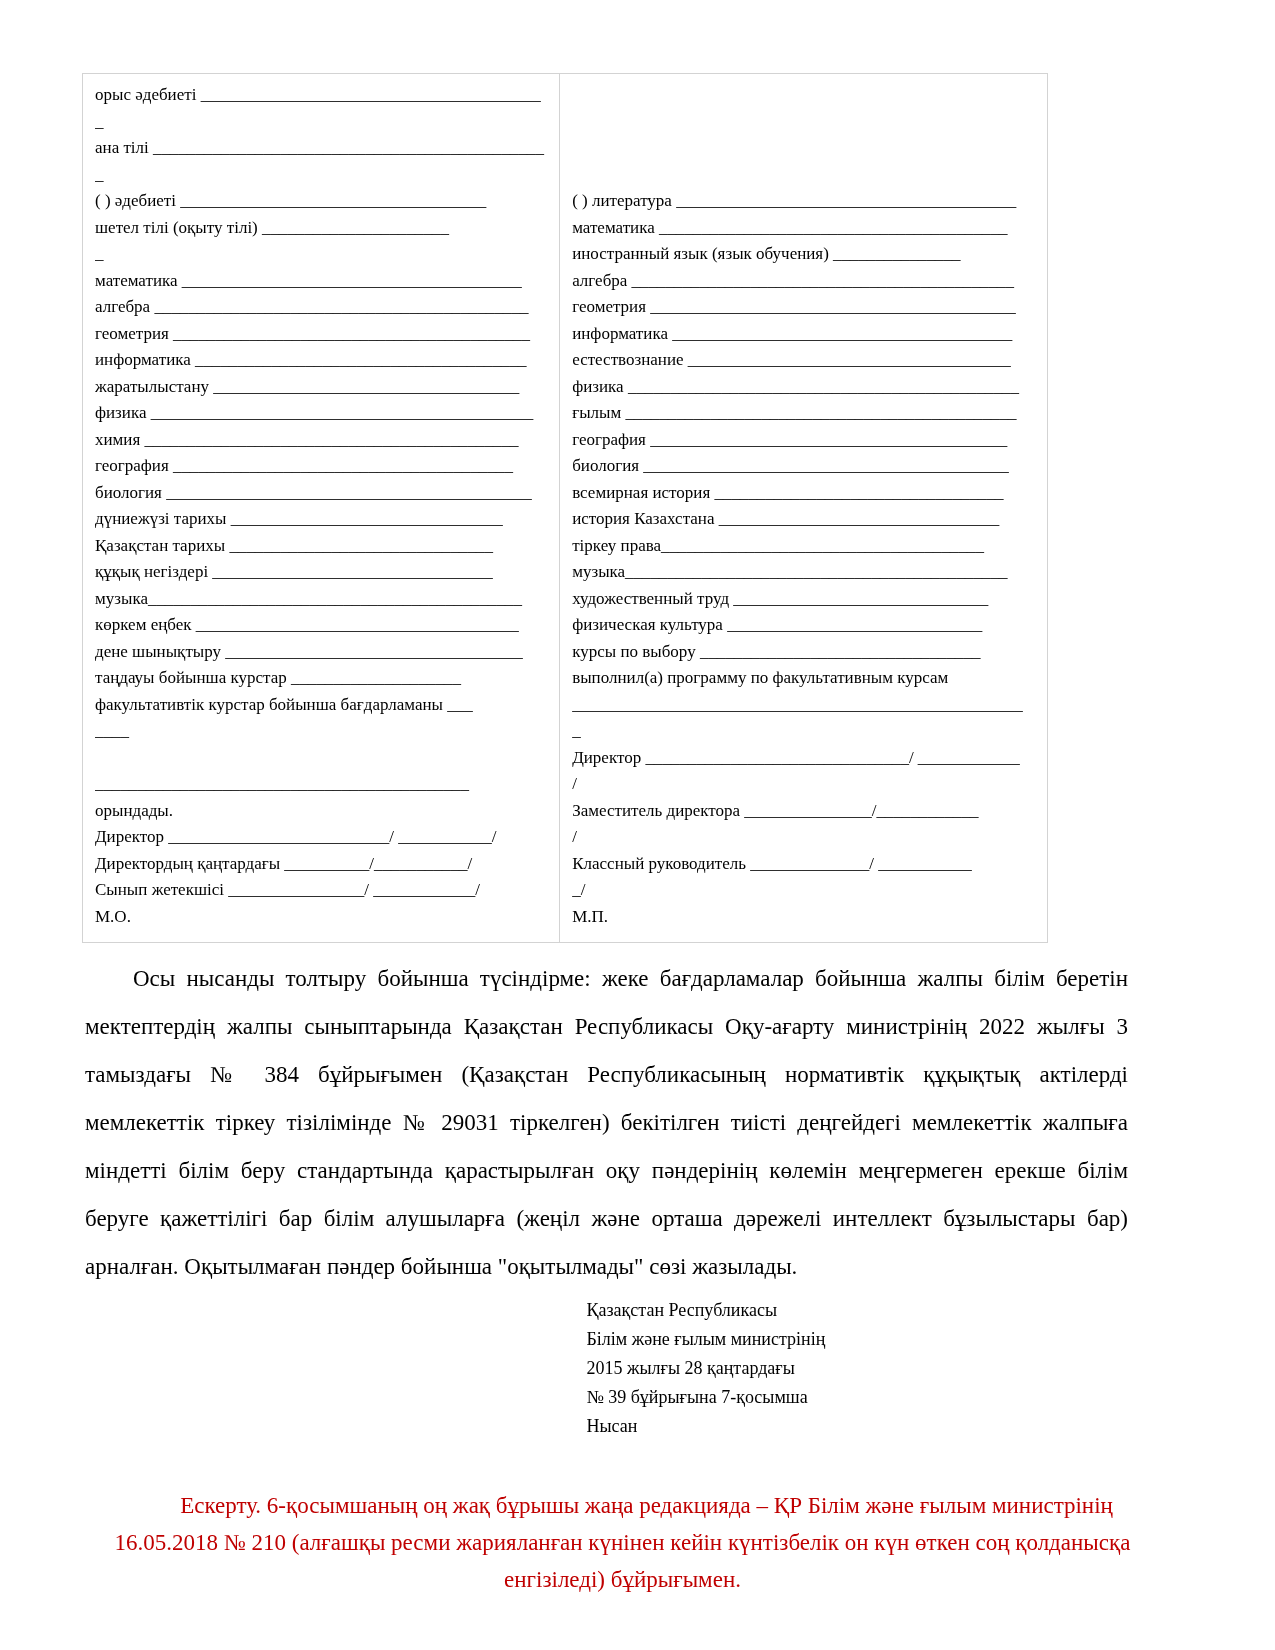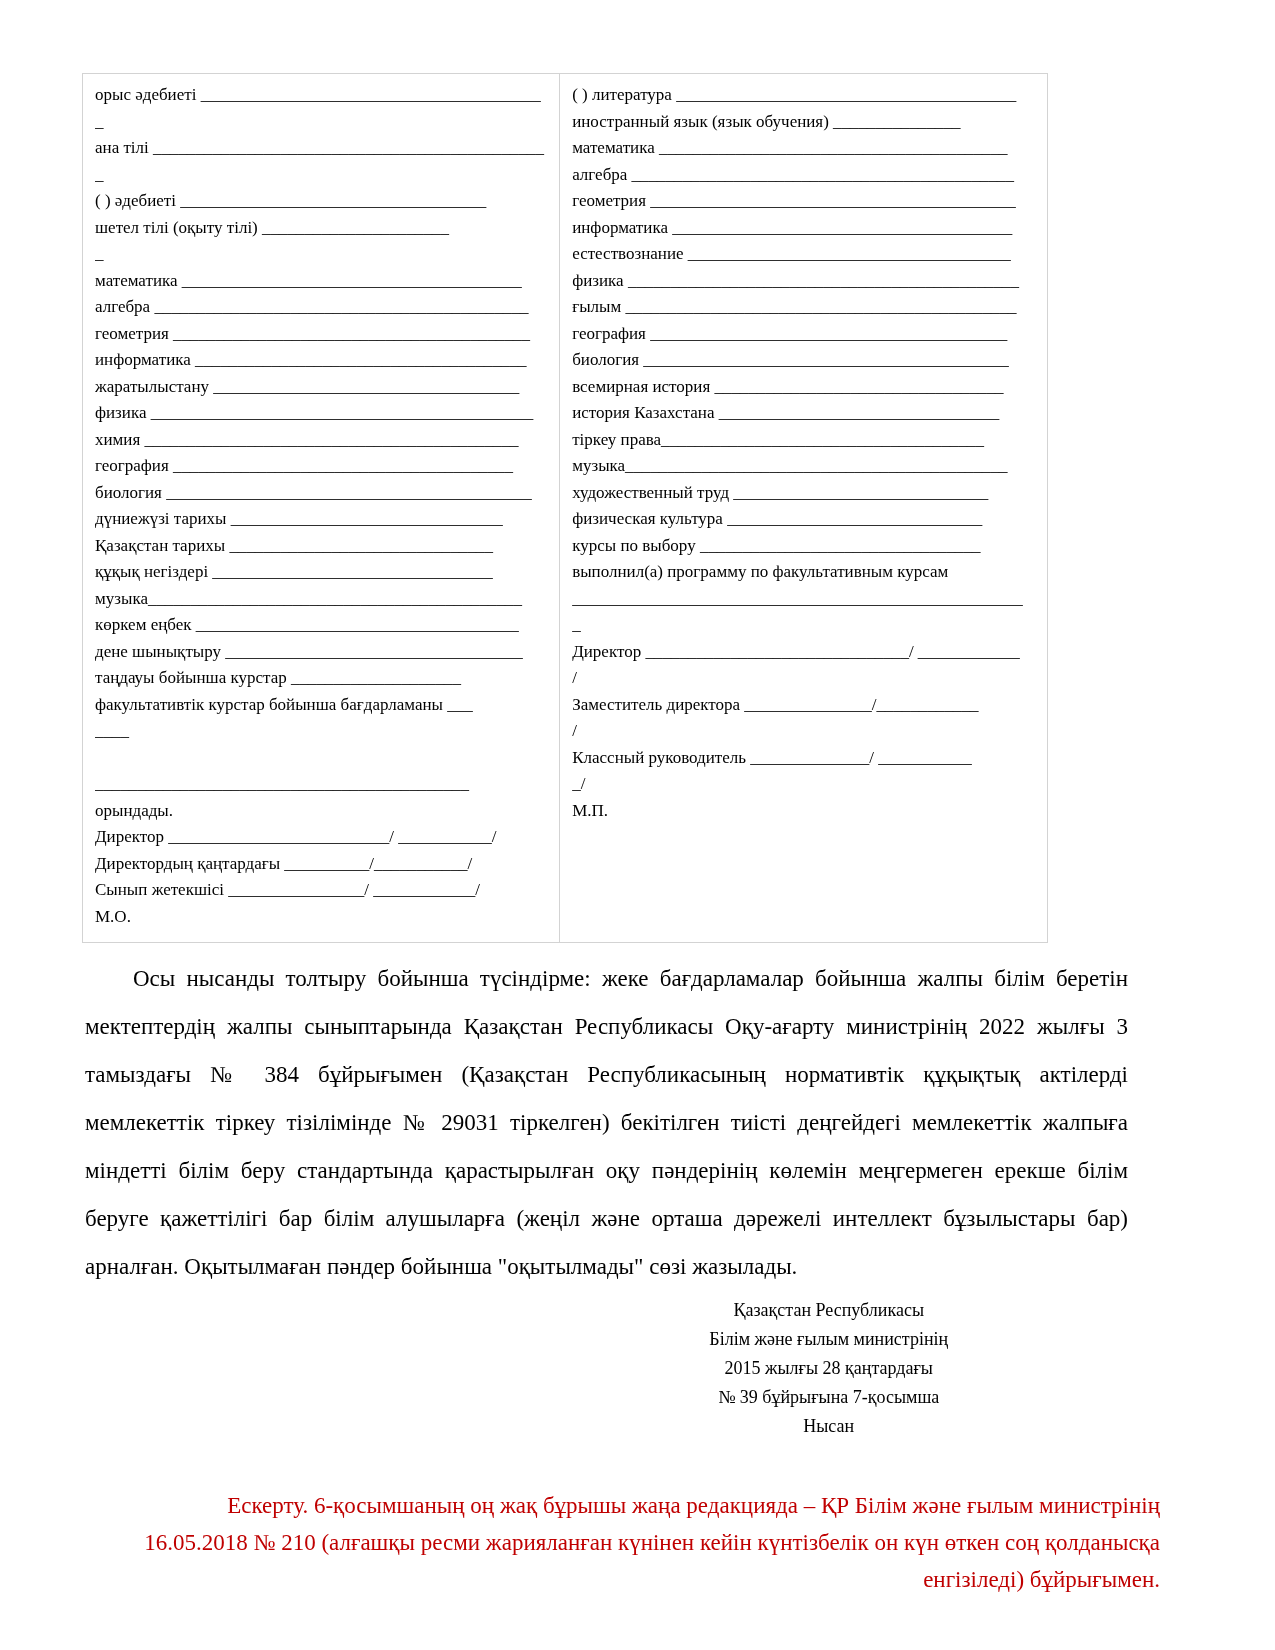--- a/index.html
+++ b/index.html
@@ -13,20 +13,21 @@
   .page { position: relative; width: 1275px; height: 1650px; }
 
   
   .form-table {
     box-sizing: border-box;
     margin: 73px 0 0 82px;
     width: 966px;
     border: 1px solid var(--table-border, #d3d3d3);
     display: flex;
     background: #fff;
+    align-items: flex-end;
   }
   .cell {
     box-sizing: border-box;
     padding: 8px 8px 12px 12px;
   }
   .cell.left  { width: 49.5%; border-right: 1px solid var(--table-border, #d3d3d3); }
   .cell.right { width: 50.5%; }
   .frow {
     font-size: 17px;
     line-height: 26.5px;
@@ -42,35 +43,34 @@
     line-height: 48px;
     text-align: justify;
     text-indent: 48px;
   }
 
   
   .appendix {
     margin-top: 5px;
     margin-left: 46%;
     width: 38%;
-    text-align: center;
   }
   .app-line {
     font-size: 18px;
     line-height: 29px;
   }
 
   
   .note-red {
     margin: 46px 115px 0 85px;
     font-size: 23px;
     line-height: 37px;
     text-indent: 48px;
     color: var(--note-red, #c00000);
-    text-align: right;
+    text-align: center;
   }
 </style>
 </head>
 <body>
 
 <div class="page">
 
   <div class="form-table">
     <div class="cell left">
 
@@ -135,23 +135,23 @@
         <div class="frow">Директордың қаңтардағы __________/___________/</div>
 
         <div class="frow">Сынып жетекшісі ________________/ ____________/</div>
 
         <div class="frow">М.О.</div>
       </div>
     <div class="cell right">
 
         <div class="frow">( ) литература ________________________________________</div>
 
+        <div class="frow">математика _________________________________________</div>
+
         <div class="frow">иностранный язык (язык обучения) _______________</div>
-
-        <div class="frow">математика _________________________________________</div>
 
         <div class="frow">алгебра _____________________________________________</div>
 
         <div class="frow">геометрия ___________________________________________</div>
 
         <div class="frow">информатика ________________________________________</div>
 
         <div class="frow">естествознание ______________________________________</div>
 
         <div class="frow">физика ______________________________________________</div>

